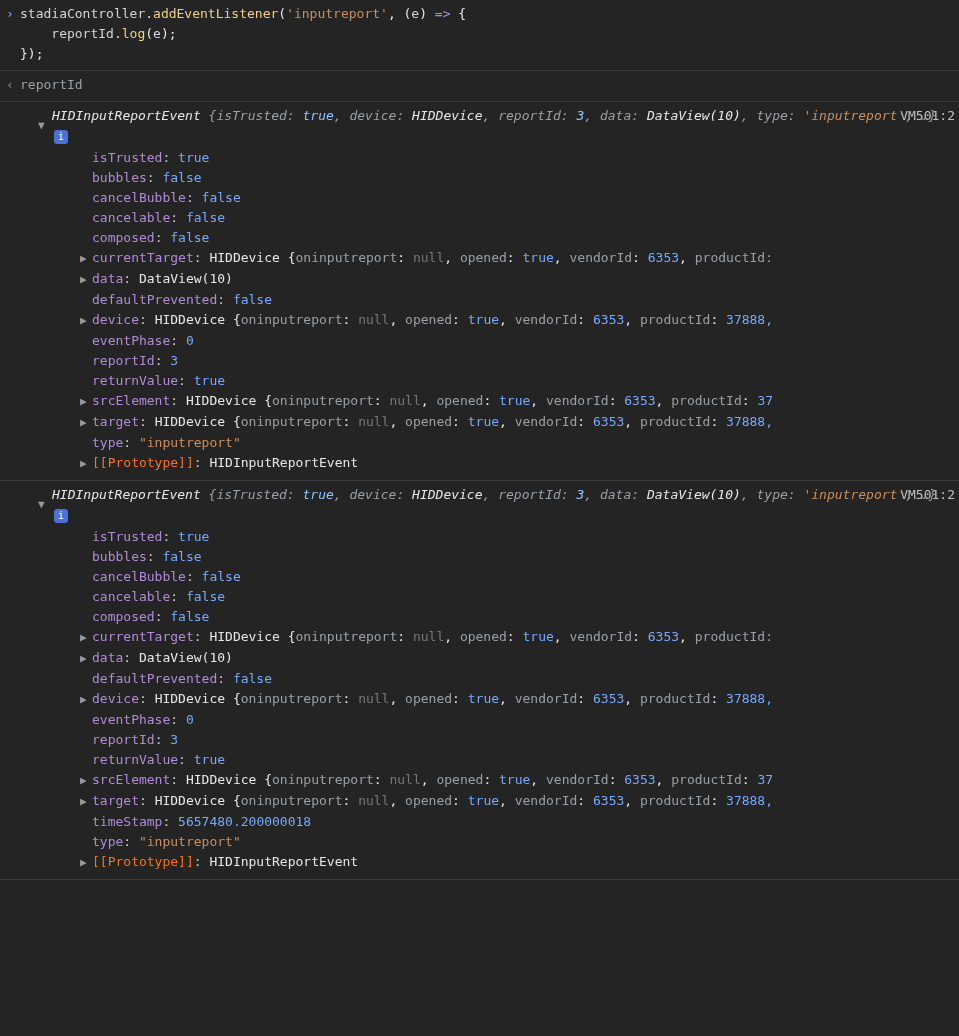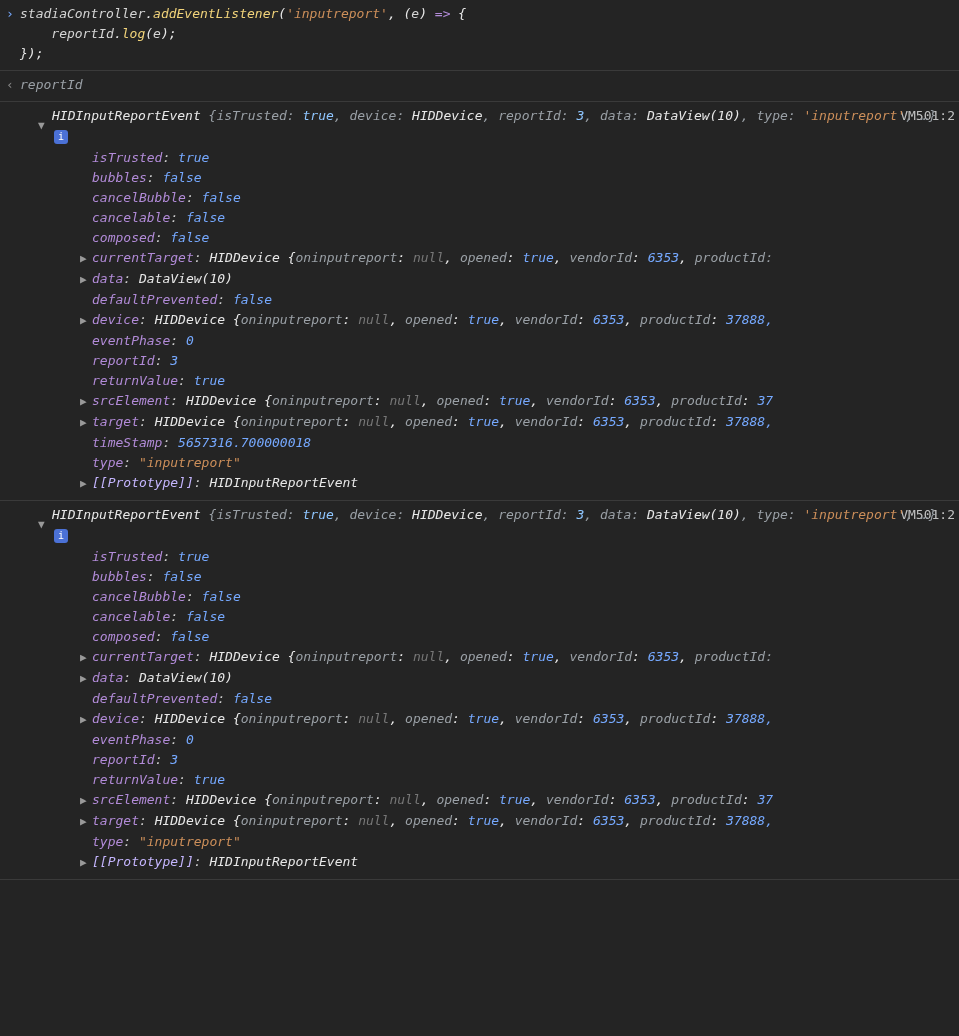--- a/index.html
+++ b/index.html
@@ -36,21 +36,20 @@
     display:inline-block;
     width:20px;
     color:var(--blue);
     vertical-align:top;
     text-align:center;
   }
   .code-input, .code-result{
     white-space:pre;
     color:var(--text);
     display:inline-block;
-    font-style:italic;
   }
   .kw{color:var(--purple)}
   .fn{color:var(--yellow)}
   .str{color:var(--orange)}
   .param{color:#d5d5d5}
   .undefined{color:var(--muted)}
   .source-link{
     position:absolute;
     top:4px;
     right:4px;
@@ -107,24 +106,23 @@
     cursor:pointer;
   }
   .props{
     padding-left:28px;
   }
   .prop-line{
     white-space:nowrap;
     overflow:hidden;
     position:relative;
     padding-left:14px;
-    font-style:italic;
   }
   .prop-key{color:var(--purple)}
-  .prop-key.proto{color:#c4b5fd}
+  .prop-key.proto{color:#f97316}
   .colon{color:#ccc}
   .vtxt{color:var(--text)}
   .vbool{color:var(--blue)}
   .vnum{color:var(--blue)}
   .vnull{color:var(--dim)}
   .vstr{color:var(--orange)}
   .vlit .ikey{color:var(--muted)}
 </style>
 </head>
 <body>
@@ -152,21 +150,20 @@
           <div class="prop-line"><span class="arrow " style="visibility: hidden;"></span><span class="prop-key">composed</span><span class="colon">: </span><span class="vbool">false</span></div>
           <div class="prop-line"><span class="arrow right"></span><span class="prop-key">currentTarget</span><span class="colon">: </span><span class="vlit"><span class="vtxt">HIDDevice </span>{<span class="ikey">oninputreport</span>: <span class="vnull">null</span>, <span class="ikey">opened</span>: <span class="vbool">true</span>, <span class="ikey">vendorId</span>: <span class="vnum">6353</span>, <span class="ikey">productId:</span></span></div>
           <div class="prop-line"><span class="arrow right"></span><span class="prop-key">data</span><span class="colon">: </span><span class="vtxt">DataView(10)</span></div>
           <div class="prop-line"><span class="arrow " style="visibility: hidden;"></span><span class="prop-key">defaultPrevented</span><span class="colon">: </span><span class="vbool">false</span></div>
           <div class="prop-line"><span class="arrow right"></span><span class="prop-key">device</span><span class="colon">: </span><span class="vlit"><span class="vtxt">HIDDevice </span>{<span class="ikey">oninputreport</span>: <span class="vnull">null</span>, <span class="ikey">opened</span>: <span class="vbool">true</span>, <span class="ikey">vendorId</span>: <span class="vnum">6353</span>, <span class="ikey">productId</span>: <span class="vnum">37888,</span></span></div>
           <div class="prop-line"><span class="arrow " style="visibility: hidden;"></span><span class="prop-key">eventPhase</span><span class="colon">: </span><span class="vnum">0</span></div>
           <div class="prop-line"><span class="arrow " style="visibility: hidden;"></span><span class="prop-key">reportId</span><span class="colon">: </span><span class="vnum">3</span></div>
           <div class="prop-line"><span class="arrow " style="visibility: hidden;"></span><span class="prop-key">returnValue</span><span class="colon">: </span><span class="vbool">true</span></div>
           <div class="prop-line"><span class="arrow right"></span><span class="prop-key">srcElement</span><span class="colon">: </span><span class="vlit"><span class="vtxt">HIDDevice </span>{<span class="ikey">oninputreport</span>: <span class="vnull">null</span>, <span class="ikey">opened</span>: <span class="vbool">true</span>, <span class="ikey">vendorId</span>: <span class="vnum">6353</span>, <span class="ikey">productId</span>: <span class="vnum">37</span></span></div>
           <div class="prop-line"><span class="arrow right"></span><span class="prop-key">target</span><span class="colon">: </span><span class="vlit"><span class="vtxt">HIDDevice </span>{<span class="ikey">oninputreport</span>: <span class="vnull">null</span>, <span class="ikey">opened</span>: <span class="vbool">true</span>, <span class="ikey">vendorId</span>: <span class="vnum">6353</span>, <span class="ikey">productId</span>: <span class="vnum">37888,</span></span></div>
-          <div class="prop-line"><span class="arrow " style="visibility: hidden;"></span><span class="prop-key">timeStamp</span><span class="colon">: </span><span class="vnum">5657316.700000018</span></div>
           <div class="prop-line"><span class="arrow " style="visibility: hidden;"></span><span class="prop-key">type</span><span class="colon">: </span><span class="vstr">"inputreport"</span></div>
           <div class="prop-line"><span class="arrow right"></span><span class="prop-key proto">[[Prototype]]</span><span class="colon">: </span><span class="vtxt">HIDInputReportEvent</span></div>
         </div>
       </div>
     </div>
     <div class="row">
       <span class="source-link">VM501:2</span>
       <div class="log-body">
         <div class="header-line"><span class="header-arrow">▼</span><span class="cls">HIDInputReportEvent </span>{<span class="pkey">isTrusted</span>: <span class="pbool">true</span>, <span class="pkey">device</span>: <span class="cls">HIDDevice</span>, <span class="pkey">reportId</span>: <span class="pnum">3</span>, <span class="pkey">data</span>: <span class="cls">DataView(10)</span>, <span class="pkey">type</span>: <span class="pstr">'inputreport'</span>, <span class="pkey">…</span>} <span class="info-badge">i</span></div>
         <div class="props">
@@ -177,18 +174,19 @@
           <div class="prop-line"><span class="arrow " style="visibility: hidden;"></span><span class="prop-key">composed</span><span class="colon">: </span><span class="vbool">false</span></div>
           <div class="prop-line"><span class="arrow right"></span><span class="prop-key">currentTarget</span><span class="colon">: </span><span class="vlit"><span class="vtxt">HIDDevice </span>{<span class="ikey">oninputreport</span>: <span class="vnull">null</span>, <span class="ikey">opened</span>: <span class="vbool">true</span>, <span class="ikey">vendorId</span>: <span class="vnum">6353</span>, <span class="ikey">productId:</span></span></div>
           <div class="prop-line"><span class="arrow right"></span><span class="prop-key">data</span><span class="colon">: </span><span class="vtxt">DataView(10)</span></div>
           <div class="prop-line"><span class="arrow " style="visibility: hidden;"></span><span class="prop-key">defaultPrevented</span><span class="colon">: </span><span class="vbool">false</span></div>
           <div class="prop-line"><span class="arrow right"></span><span class="prop-key">device</span><span class="colon">: </span><span class="vlit"><span class="vtxt">HIDDevice </span>{<span class="ikey">oninputreport</span>: <span class="vnull">null</span>, <span class="ikey">opened</span>: <span class="vbool">true</span>, <span class="ikey">vendorId</span>: <span class="vnum">6353</span>, <span class="ikey">productId</span>: <span class="vnum">37888,</span></span></div>
           <div class="prop-line"><span class="arrow " style="visibility: hidden;"></span><span class="prop-key">eventPhase</span><span class="colon">: </span><span class="vnum">0</span></div>
           <div class="prop-line"><span class="arrow " style="visibility: hidden;"></span><span class="prop-key">reportId</span><span class="colon">: </span><span class="vnum">3</span></div>
           <div class="prop-line"><span class="arrow " style="visibility: hidden;"></span><span class="prop-key">returnValue</span><span class="colon">: </span><span class="vbool">true</span></div>
           <div class="prop-line"><span class="arrow right"></span><span class="prop-key">srcElement</span><span class="colon">: </span><span class="vlit"><span class="vtxt">HIDDevice </span>{<span class="ikey">oninputreport</span>: <span class="vnull">null</span>, <span class="ikey">opened</span>: <span class="vbool">true</span>, <span class="ikey">vendorId</span>: <span class="vnum">6353</span>, <span class="ikey">productId</span>: <span class="vnum">37</span></span></div>
           <div class="prop-line"><span class="arrow right"></span><span class="prop-key">target</span><span class="colon">: </span><span class="vlit"><span class="vtxt">HIDDevice </span>{<span class="ikey">oninputreport</span>: <span class="vnull">null</span>, <span class="ikey">opened</span>: <span class="vbool">true</span>, <span class="ikey">vendorId</span>: <span class="vnum">6353</span>, <span class="ikey">productId</span>: <span class="vnum">37888,</span></span></div>
+          <div class="prop-line"><span class="arrow " style="visibility: hidden;"></span><span class="prop-key">timeStamp</span><span class="colon">: </span><span class="vnum">5657480.200000018</span></div>
           <div class="prop-line"><span class="arrow " style="visibility: hidden;"></span><span class="prop-key">type</span><span class="colon">: </span><span class="vstr">"inputreport"</span></div>
           <div class="prop-line"><span class="arrow right"></span><span class="prop-key proto">[[Prototype]]</span><span class="colon">: </span><span class="vtxt">HIDInputReportEvent</span></div>
         </div>
       </div>
     </div>
   </div>
 
 </body></html>

